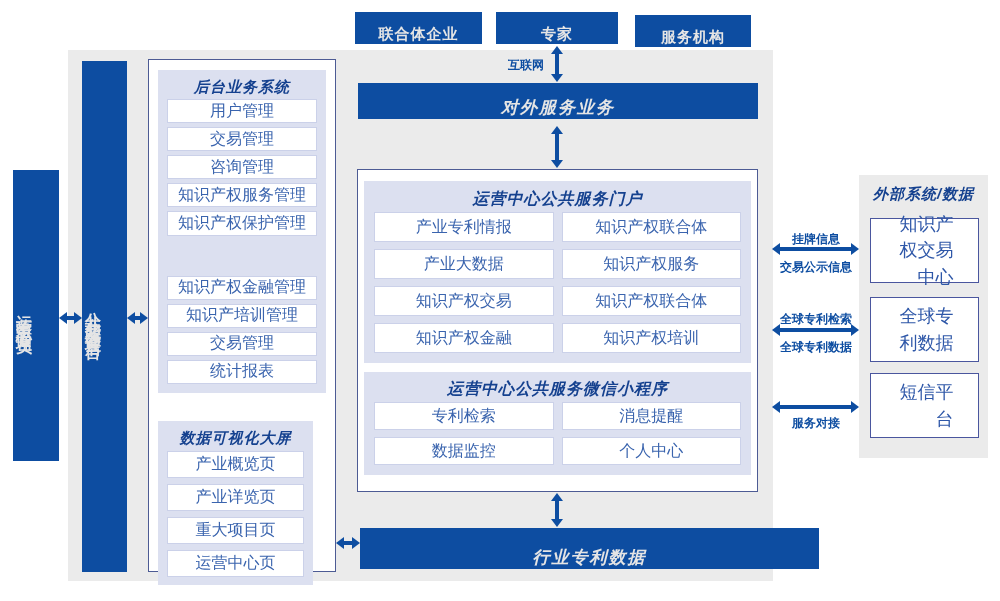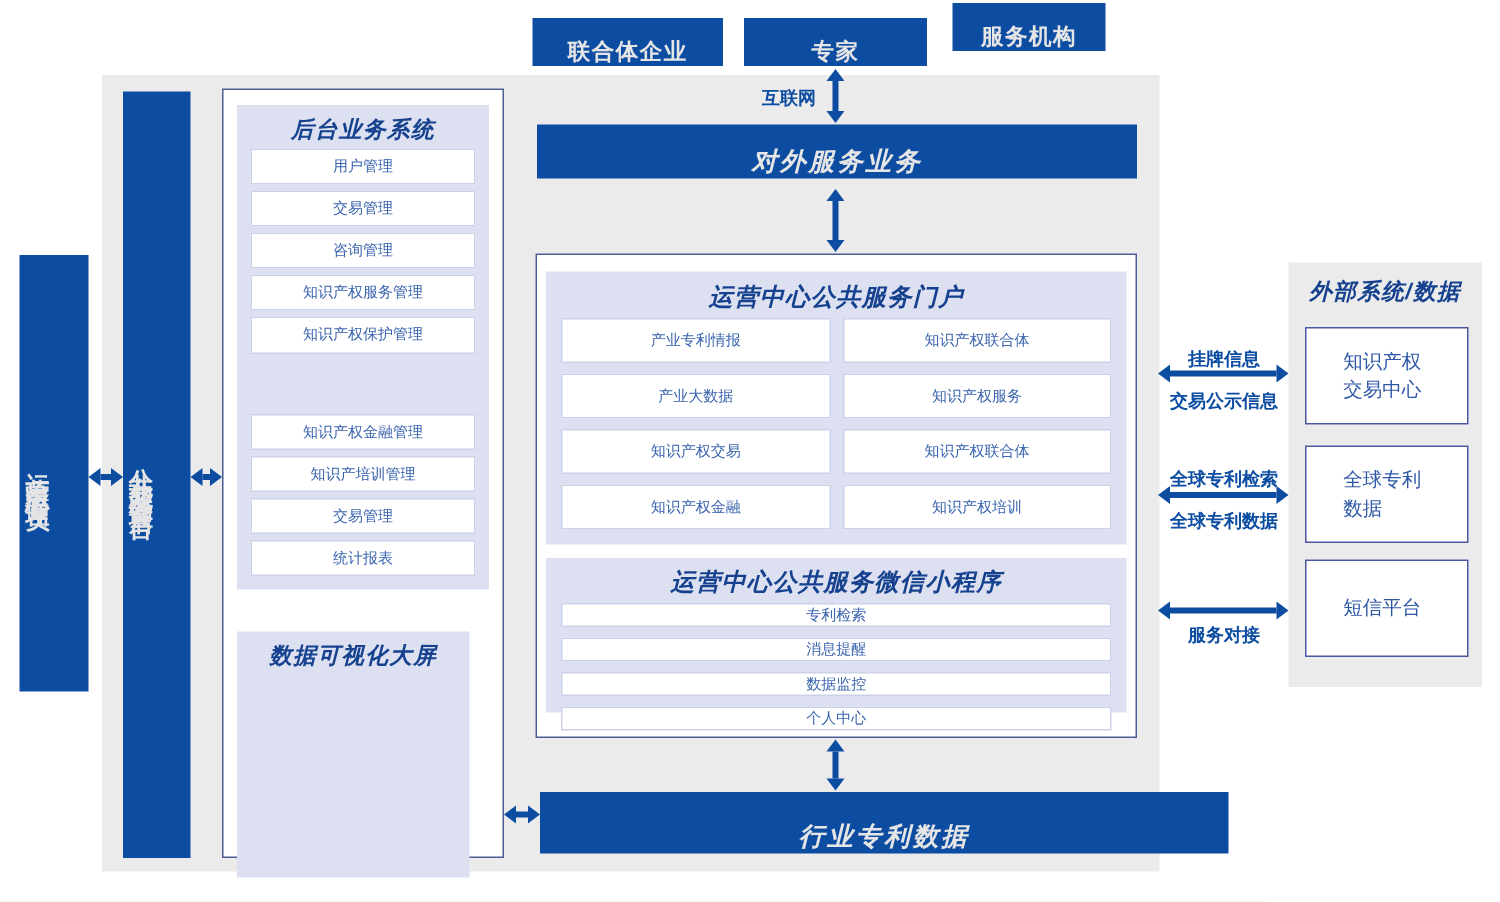--- a/index.html
+++ b/index.html
@@ -15,51 +15,51 @@
   body{background:#fff;font-family:"Liberation Sans",sans-serif;}
   .canvas{position:relative;width:1000px;height:601px;background:#fff;overflow:hidden;}
   .gray{position:absolute;background:var(--gray);}
   .bluebox{position:absolute;background:var(--blue);color:#e5e5e5;display:flex;align-items:flex-end;justify-content:center;font-weight:bold;}
   .actor{font-size:15px;letter-spacing:1px;}
   .hbar{font-size:17px;font-style:italic;letter-spacing:2px;}
   .vbar{writing-mode:vertical-rl;font-size:16px;letter-spacing:4px;}
   .outer{position:absolute;background:#fff;border:1.5px solid var(--box-border);}
   .panel{position:absolute;background:var(--lavender);display:flex;flex-direction:column;}
   .panel-title{color:var(--navy);font-weight:bold;font-style:italic;text-align:center;letter-spacing:1px;}
-  .item{background:#fff;border:1px solid var(--item-border);color:var(--item-text);display:flex;align-items:center;justify-content:center;font-size:10px;}
+  .item{background:#fff;border:1px solid var(--item-border);color:var(--item-text);display:flex;align-items:center;justify-content:center;font-size:16px;}
   .lbl{position:absolute;color:var(--blue);font-size:12px;font-weight:bold;text-align:center;}
   .arrow-h{position:absolute;height:4px;background:var(--blue);}
   .arrow-h::before{content:"";position:absolute;left:-8px;top:50%;transform:translateY(-50%);
     border-top:6px solid transparent;border-bottom:6px solid transparent;border-right:8px solid var(--blue);}
   .arrow-h::after{content:"";position:absolute;right:-8px;top:50%;transform:translateY(-50%);
     border-top:6px solid transparent;border-bottom:6px solid transparent;border-left:8px solid var(--blue);}
   .arrow-v{position:absolute;width:4px;background:var(--blue);}
   .arrow-v::before{content:"";position:absolute;top:-8px;left:50%;transform:translateX(-50%);
     border-left:6px solid transparent;border-right:6px solid transparent;border-bottom:8px solid var(--blue);}
   .arrow-v::after{content:"";position:absolute;bottom:-8px;left:50%;transform:translateX(-50%);
     border-left:6px solid transparent;border-right:6px solid transparent;border-top:8px solid var(--blue);}
   .rbox{position:absolute;background:#fff;border:1.5px solid #4a569e;display:flex;align-items:center;justify-content:center;}
-  .rbox span{display:inline-block;width:58px;text-align:left;color:#2e57a8;font-size:13px;line-height:1.45;}
+  .rbox span{display:inline-block;width:58px;text-align:right;color:#2e57a8;font-size:18px;line-height:1.45;}
   .list{display:flex;flex-direction:column;padding:0 9px;}
 </style>
 </head>
 <body>
 
 <div class="canvas">
 
   <div class="gray" style="left:68px;top:50px;width:705px;height:531px;"></div>
   <div class="gray" style="left:859px;top:175px;width:129px;height:283px;"></div>
 
   <div class="bluebox actor" style="left:355px;top:12px;width:127px;height:32px;">
       <span>联合体企业</span>
     </div>
   <div class="bluebox actor" style="left:496px;top:12px;width:122px;height:32px;">
       <span>专家</span>
     </div>
-  <div class="bluebox actor" style="left:635px;top:2px;width:102px;height:32px;">
+  <div class="bluebox actor" style="left:635px;top:15px;width:116px;height:32px;">
       <span>服务机构</span>
     </div>
 
   <div class="lbl" style="left:488px;top:57px;width:56px;text-align:right;">互联网</div>
   <div class="arrow-v" style="left:555px;top:54px;height:20px;"></div>
 
   <div class="bluebox hbar" style="left:358px;top:83px;width:400px;height:36px;">
       <span>对外服务业务</span>
     </div>
   <div class="arrow-v" style="left:555px;top:134px;height:26px;"></div>
@@ -85,41 +85,47 @@
       <div class="item" style="flex:1;">知识产权保护管理</div>
       <div class="item" style="flex:1;margin-top:36px;">知识产权金融管理</div>
       <div class="item" style="flex:1;">知识产培训管理</div>
       <div class="item" style="flex:1;">交易管理</div>
       <div class="item" style="flex:1;">统计报表</div>
     </div>
   </div>
 
   <div class="panel" style="left:158px;top:421px;width:155px;height:164px;padding:4px 0 8px;">
     <div class="panel-title" style="font-size:15px;height:26px;line-height:26px;">数据可视化大屏</div>
+    <div class="list" style="gap:6px;flex:1;">
+      <div class="item" style="flex:1;">产业概览页</div>
+      <div class="item" style="flex:1;">产业详览页</div>
+      <div class="item" style="flex:1;">重大项目页</div>
+      <div class="item" style="flex:1;">运营中心页</div>
+    </div>
   </div>
 
   <div class="outer" style="left:357px;top:169px;width:401px;height:323px;"></div>
 
   <div class="panel" style="left:364px;top:181px;width:387px;height:182px;padding:5px 10px 10px;">
     <div class="panel-title" style="font-size:16px;height:26px;line-height:26px;">运营中心公共服务门户</div>
     <div style="display:grid;grid-template-columns:1fr 1fr;gap:7px 8px;flex:1;">
       <div class="item">产业专利情报</div>
       <div class="item">知识产权联合体</div>
       <div class="item">产业大数据</div>
       <div class="item">知识产权服务</div>
       <div class="item">知识产权交易</div>
       <div class="item">知识产权联合体</div>
       <div class="item">知识产权金融</div>
       <div class="item">知识产权培训</div>
     </div>
   </div>
 
   <div class="panel" style="left:364px;top:372px;width:387px;height:103px;padding:4px 10px 10px;">
     <div class="panel-title" style="font-size:16px;height:26px;line-height:26px;">运营中心公共服务微信小程序</div>
-    <div style="display:grid;grid-template-columns:1fr;gap:7px 8px;flex:1;">
+    <div style="display:grid;grid-template-columns:1fr 1fr;gap:7px 8px;flex:1;">
       <div class="item">专利检索</div>
       <div class="item">消息提醒</div>
       <div class="item">数据监控</div>
       <div class="item">个人中心</div>
     </div>
   </div>
 
   <div class="arrow-v" style="left:555px;top:501px;height:18px;"></div>
   <div class="bluebox hbar" style="left:360px;top:528px;width:459px;height:41px;">
       <span>行业专利数据</span>

